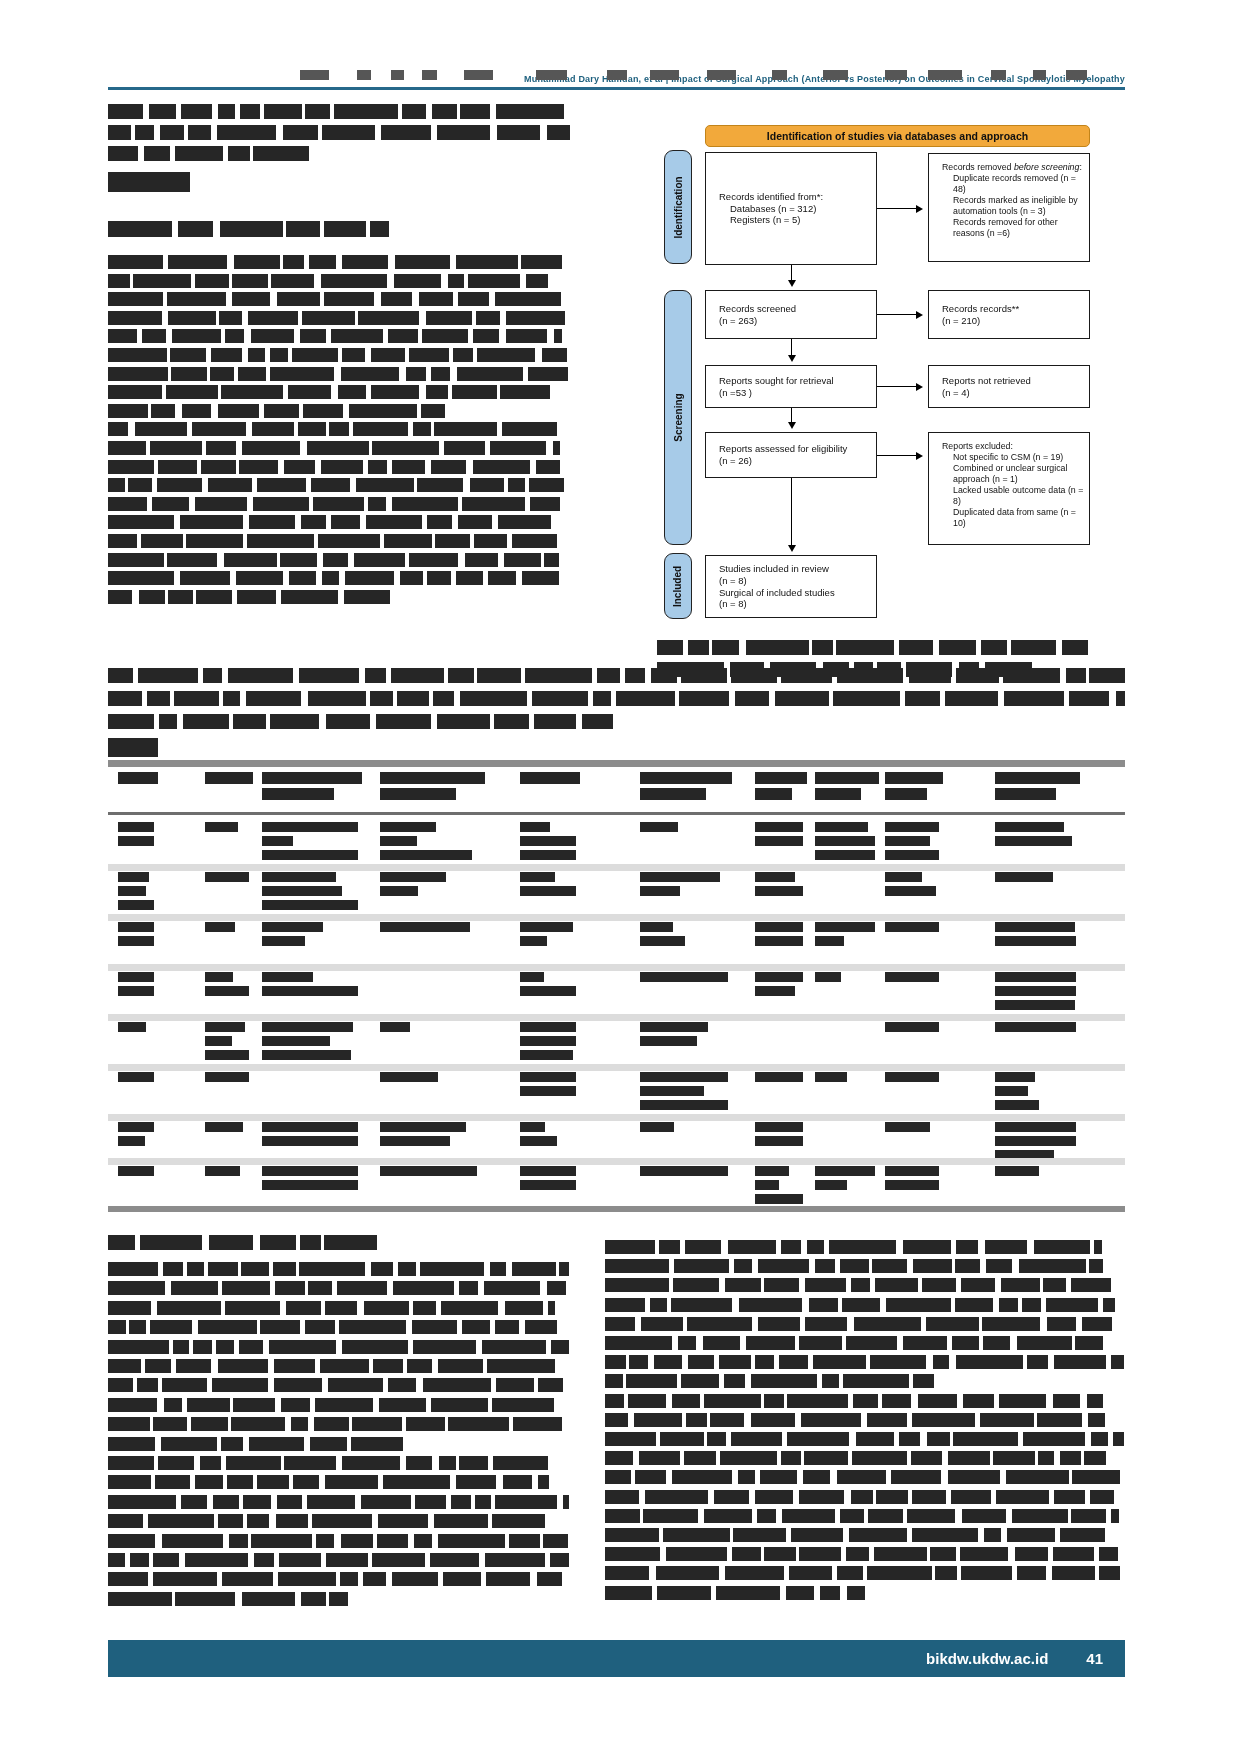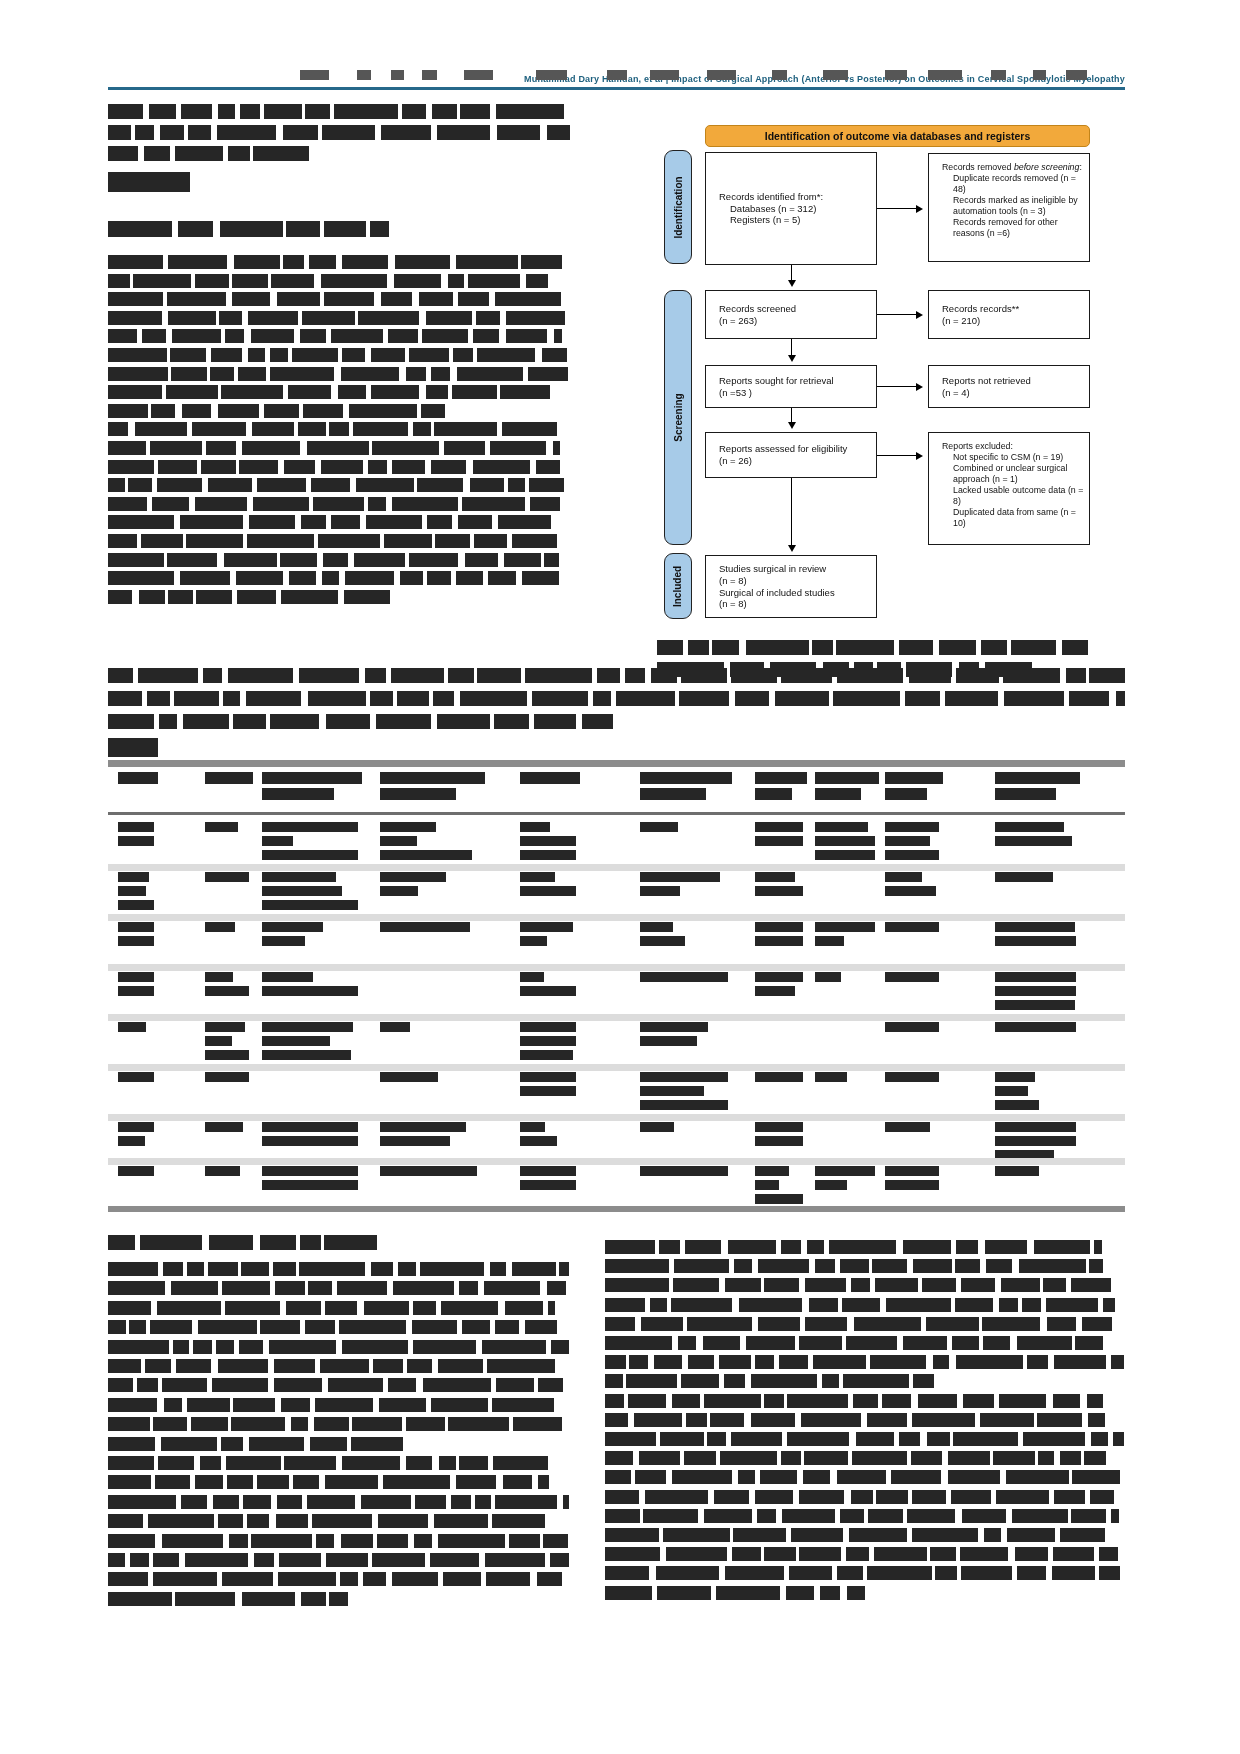--- a/index.html
+++ b/index.html
@@ -40,21 +40,21 @@
 </style>
 </head>
 <body>
 
 <div id="page">
 
   <div id="running-header">Muhammad Dary Hamdan, et al | Impact of Surgical Approach (Anterior vs Posterior) on Outcomes in Cervical Spondylotic Myelopathy</div>
   <div id="header-rule" class="rule"></div>
 
   <div id="prisma">
-    <div id="prisma-title" class="abs">Identification of outcome via databases and registers</div>
+    <div id="prisma-title" class="abs">Identification of studies via databases and approach</div>
 
     <div class="stage" style="left:664px;top:150px;width:28px;height:114px;">
       <span>Identification</span>
     </div>
     <div class="stage" style="left:664px;top:290px;width:28px;height:255px;">
       <span>Screening</span>
     </div>
     <div class="stage" style="left:664px;top:553px;width:28px;height:66px;">
       <span>Included</span>
     </div>
@@ -95,36 +95,40 @@
       </div>
     <div class="fbox small topalign" style="left:928px;top:432px;width:162px;height:113px;">
         <div class="ln">Reports excluded:</div>
         <div class="ln ind">Not specific to CSM (n = 19)</div>
         <div class="ln ind">Combined or unclear surgical approach (n = 1)</div>
         <div class="ln ind">Lacked usable outcome data (n = 8)</div>
         <div class="ln ind">Duplicated data from same (n = 10)</div>
       </div>
 
     <div class="fbox" style="left:705px;top:555px;width:172px;height:63px;">
-        <div class="ln">Studies surgical in review</div>
+        <div class="ln">Studies included in review</div>
         <div class="ln">(n = 8)</div>
         <div class="ln">Surgical of included studies</div>
         <div class="ln">(n = 8)</div>
       </div>
 
     <div class="ah" style="left:877px;top:208px;width:44px;"></div>
     <div class="ah" style="left:877px;top:314px;width:44px;"></div>
     <div class="ah" style="left:877px;top:386px;width:44px;"></div>
     <div class="ah" style="left:877px;top:455px;width:44px;"></div>
     <div class="av" style="left:791px;top:265px;height:20px;"></div>
     <div class="av" style="left:791px;top:339px;height:21px;"></div>
     <div class="av" style="left:791px;top:408px;height:19px;"></div>
     <div class="av" style="left:791px;top:478px;height:72px;"></div>
   </div>
 
+  <div id="footer-bar" class="abs">
+    <span class="furl">bikdw.ukdw.ac.id</span>
+    <span class="fpage">41</span>
+  </div>
 
 <div class="hblock" style="left: 300px; width: 28.9897px;"></div>
     <div class="hblock" style="left: 357.073px; width: 14.1177px;"></div>
     <div class="hblock" style="left: 390.539px; width: 13.1031px;"></div>
     <div class="hblock" style="left: 421.832px; width: 14.7362px;"></div>
     <div class="hblock" style="left: 464.485px; width: 28.7483px;"></div>
     <div class="hblock" style="left: 535.61px; width: 31.667px;"></div>
     <div class="hblock" style="left: 606.539px; width: 20.7381px;"></div>
     <div class="hblock" style="left: 649.936px; width: 28.8215px;"></div>
     <div class="hblock" style="left: 706.985px; width: 29.3194px;"></div>

